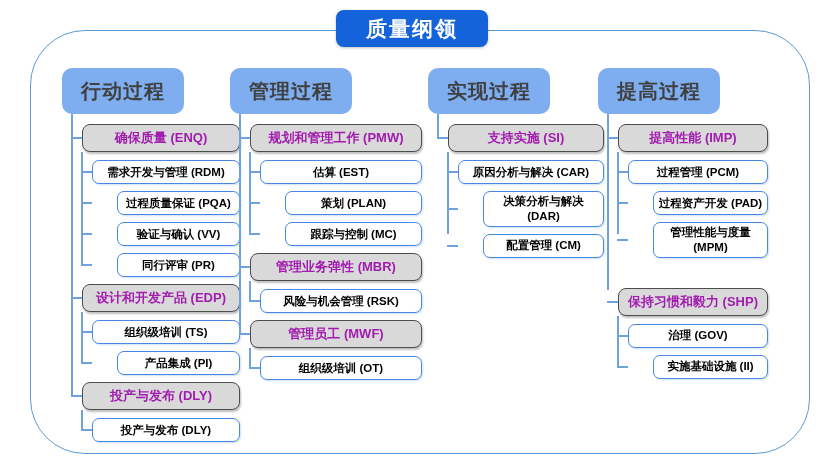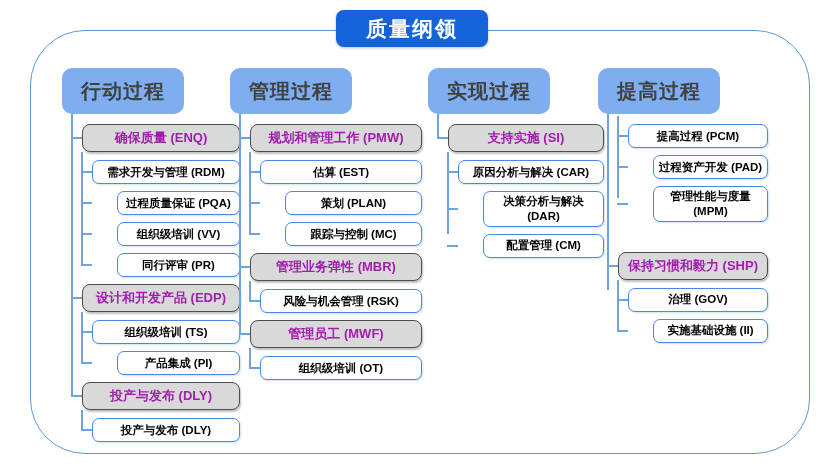--- a/index.html
+++ b/index.html
@@ -76,21 +76,21 @@
               <div class="row">
                 <div class="tick"></div>
                 <div class="white-box">需求开发与管理 (RDM)</div>
               </div>
               <div class="row">
                 <div class="tick"></div>
                 <div class="white-box">过程质量保证 (PQA)</div>
               </div>
               <div class="row">
                 <div class="tick"></div>
-                <div class="white-box">组织级培训 (VV)</div>
+                <div class="white-box">验证与确认 (VV)</div>
               </div>
               <div class="row">
                 <div class="tick"></div>
                 <div class="white-box">同行评审 (PR)</div>
               </div>
             </div>
           </div>
           <div class="group">
             <div class="row">
               <div class="tick"></div>
@@ -201,25 +201,29 @@
               </div>
             </div>
           </div>
         </div>
       </div>
       <div class="column">
         <div class="col-header">提高过程</div>
         <div class="tree">
           <div class="vline" style="height: 176px;"></div>
           <div class="group">
+            <div class="row">
+              <div class="tick"></div>
+              <div class="gray-box">提高性能 (IMP)</div>
+            </div>
             <div class="children">
               <div class="vline" style="height: 82px;"></div>
               <div class="row">
                 <div class="tick"></div>
-                <div class="white-box">提高过程 (PCM)</div>
+                <div class="white-box">过程管理 (PCM)</div>
               </div>
               <div class="row">
                 <div class="tick"></div>
                 <div class="white-box">过程资产开发 (PAD)</div>
               </div>
               <div class="row">
                 <div class="tick"></div>
                 <div class="white-box">管理性能与度量 (MPM)</div>
               </div>
             </div>

